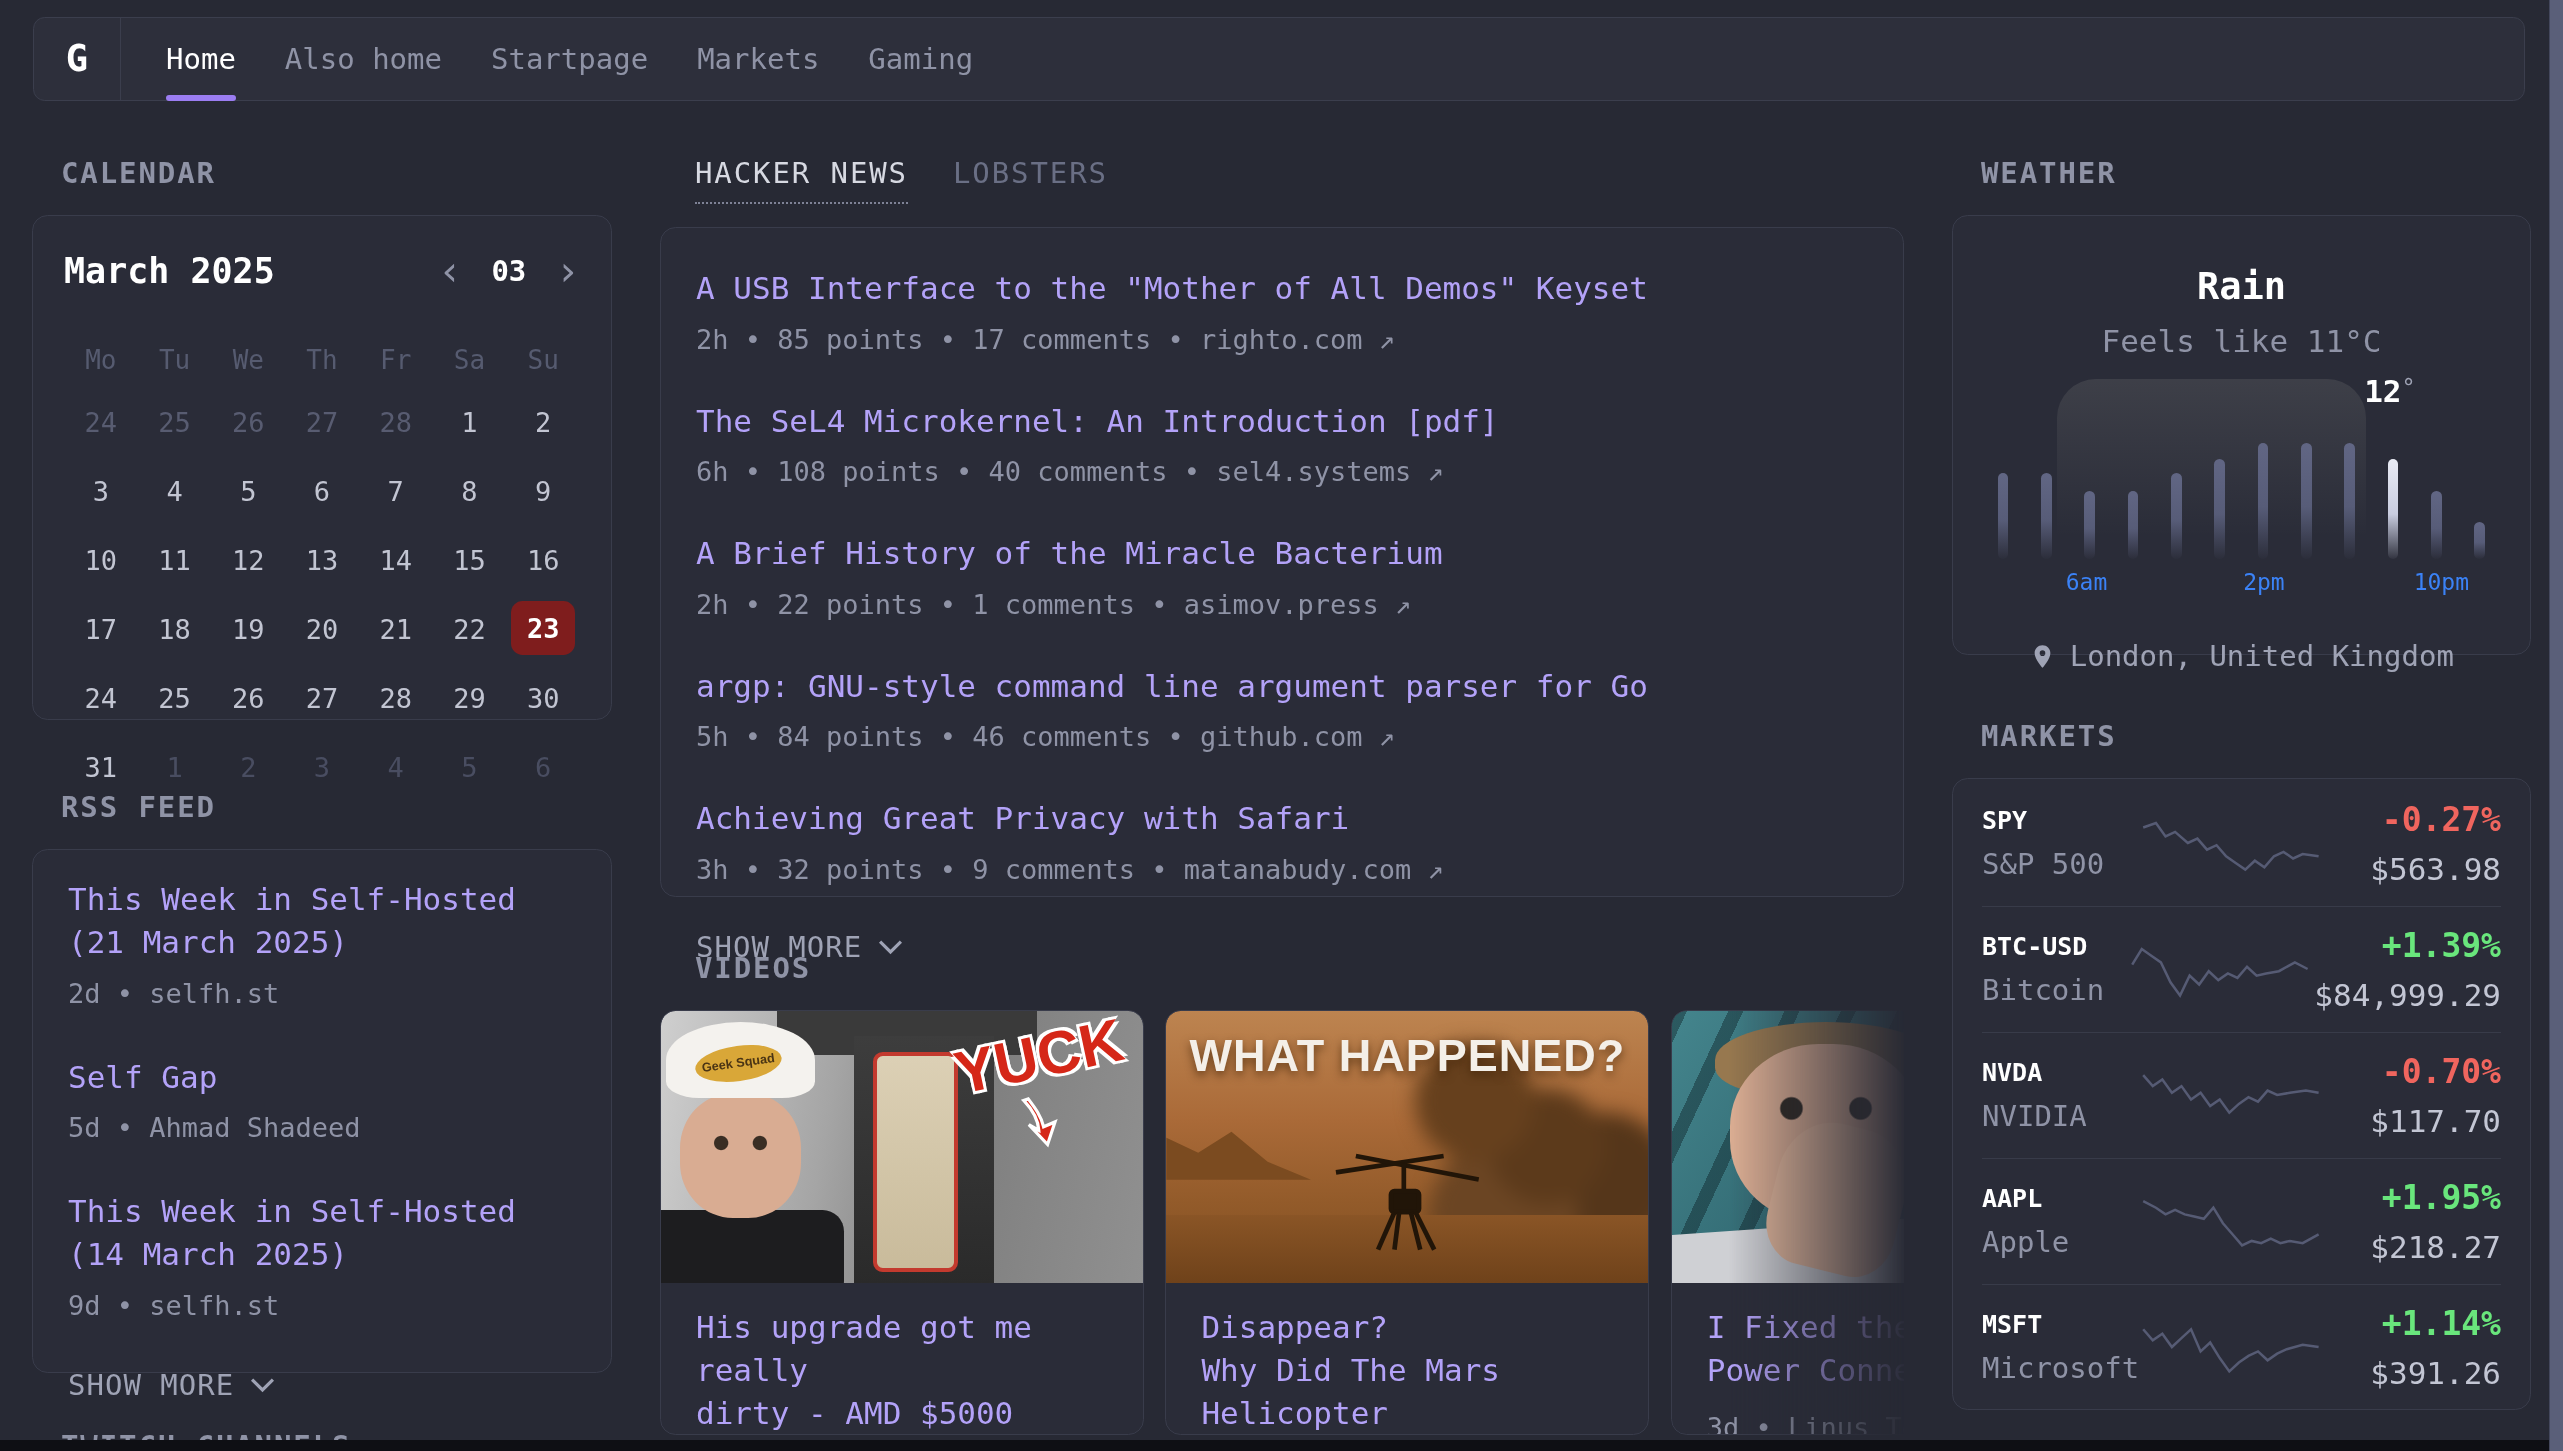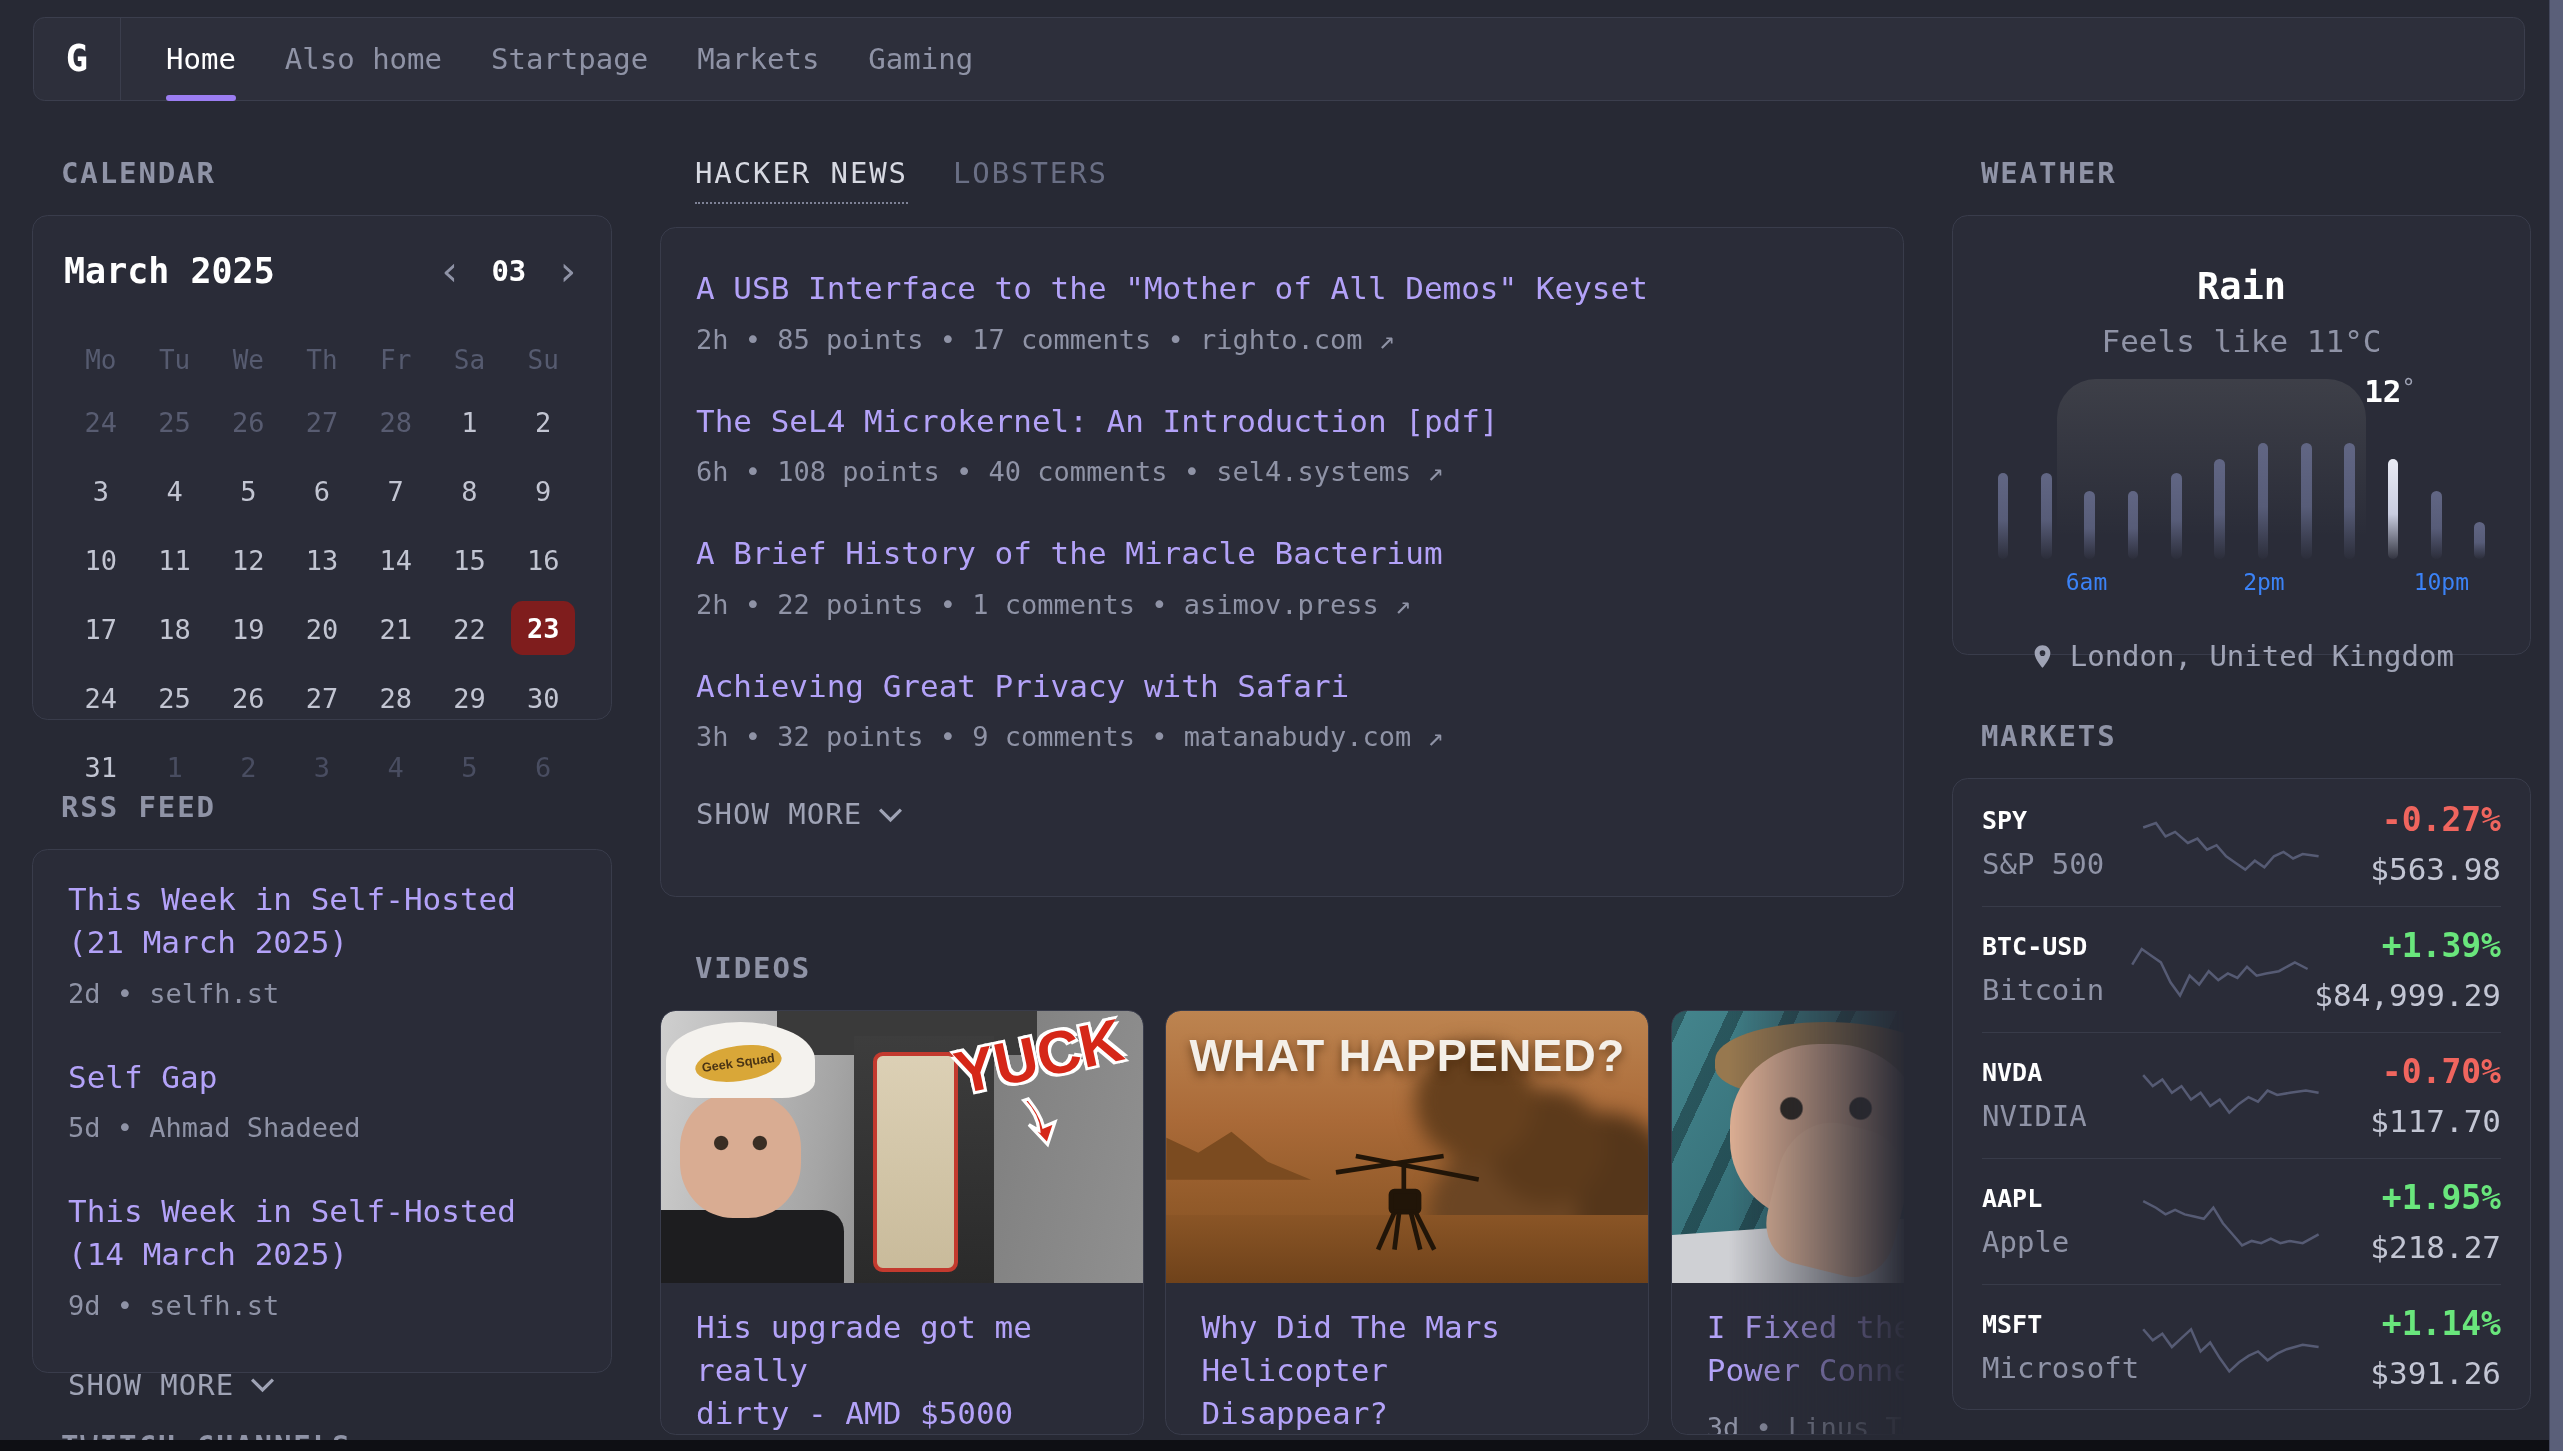--- a/index.html
+++ b/index.html
@@ -250,20 +250,24 @@
       </div>
       <div class="news-item">
         <div class="feed-title">The SeL4 Microkernel: An Introduction [pdf]</div>
         <div class="meta">6h • 108 points • 40 comments • sel4.systems ↗</div>
       </div>
       <div class="news-item">
         <div class="feed-title">A Brief History of the Miracle Bacterium</div>
         <div class="meta">2h • 22 points • 1 comments • asimov.press ↗</div>
       </div>
       <div class="news-item">
+        <div class="feed-title">argp: GNU-style command line argument parser for Go</div>
+        <div class="meta">5h • 84 points • 46 comments • github.com ↗</div>
+      </div>
+      <div class="news-item">
         <div class="feed-title">Achieving Great Privacy with Safari</div>
         <div class="meta">3h • 32 points • 9 comments • matanabudy.com ↗</div>
       </div>
       <div class="show-more">
         <span>SHOW MORE</span>
         <svg class="chev-svg" viewBox="0 0 24 14">
             <polyline points="2,2 12,12 22,2"></polyline>
           </svg>
       </div>
     </div>
@@ -306,22 +310,22 @@
             <rect x="55" y="42" width="24" height="18" rx="3"></rect>
             <line x1="58" y1="60" x2="44" y2="92"></line>
             <line x1="76" y1="60" x2="92" y2="92"></line>
             <line x1="62" y1="60" x2="58" y2="92"></line>
             <line x1="72" y1="60" x2="80" y2="92"></line>
           </svg>
           <div class="headline">WHAT HAPPENED?</div>
         </div>
         <div class="video-body">
           <div class="video-title">
+            <div>Disappear?</div>
             <div>Why Did The Mars Helicopter</div>
-            <div>Disappear?</div>
           </div>
 
         </div>
       </div>
 
       <div class="card video-card fade-right">
         <div class="thumb t3">
           <div class="streaks"></div>
           <div class="hair"></div>
           <div class="face"></div>

